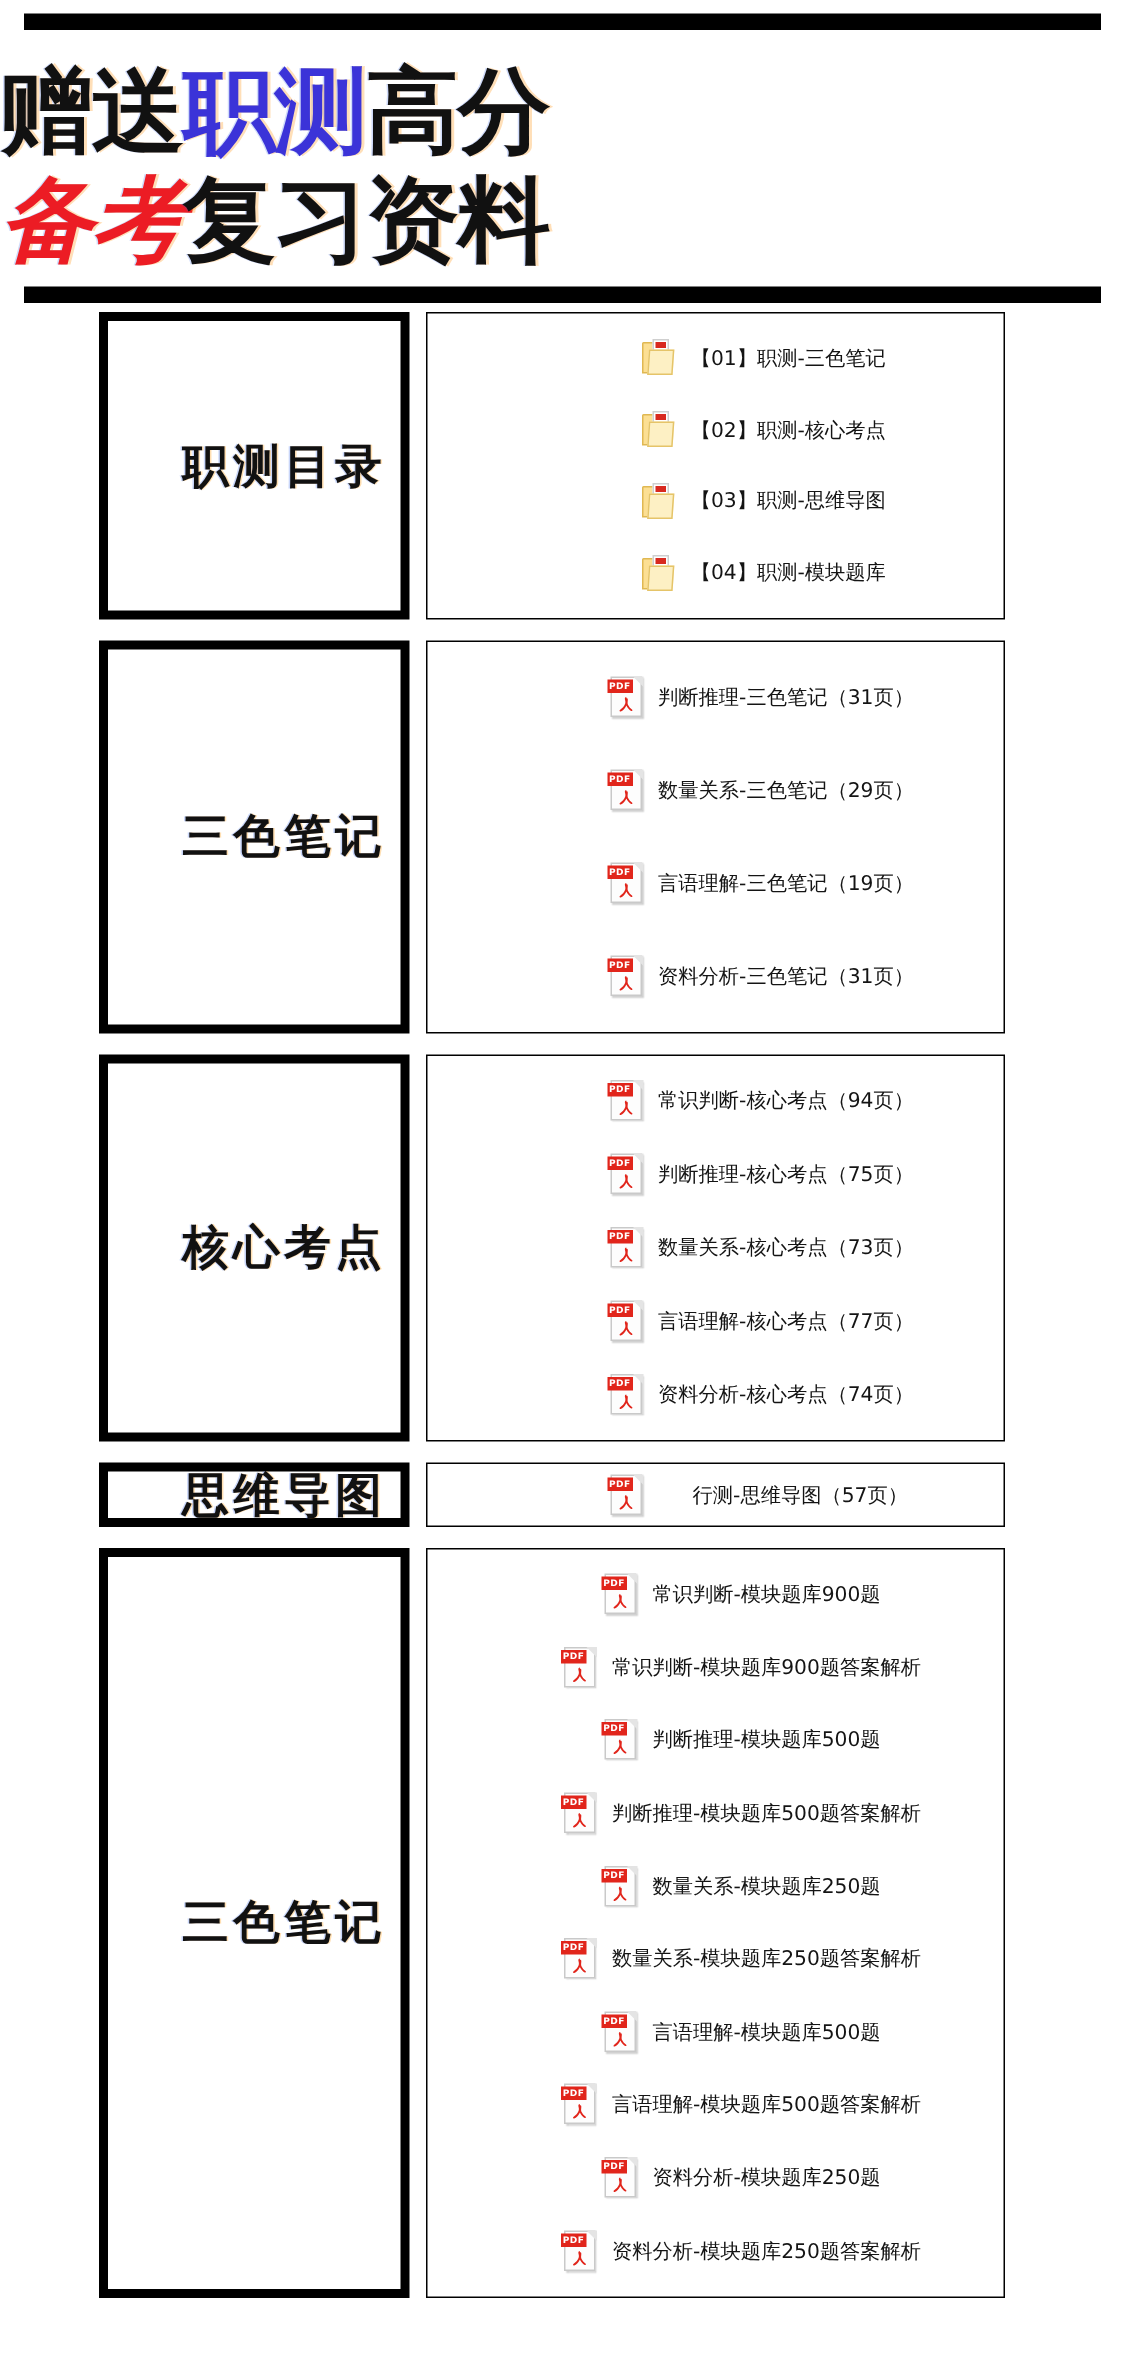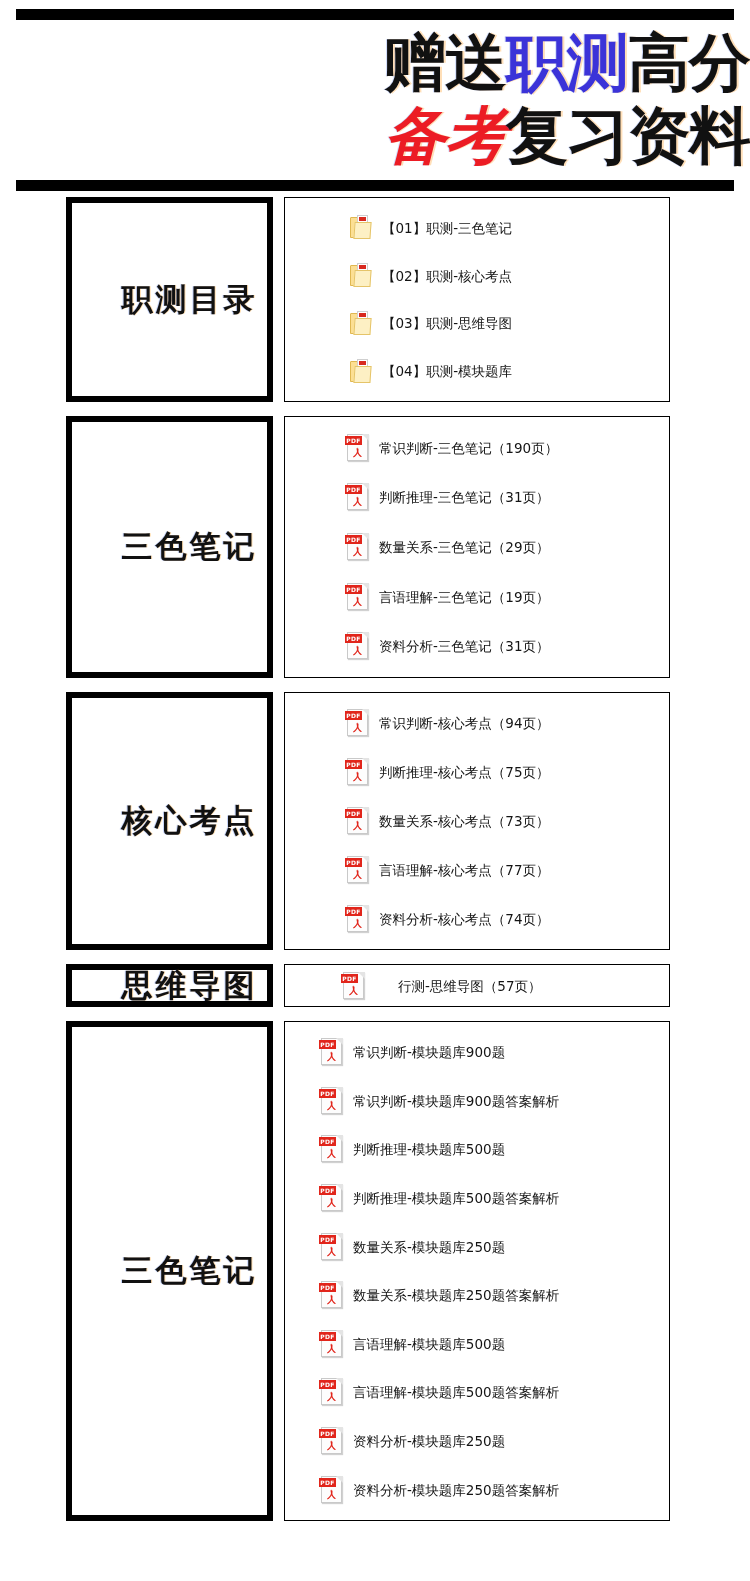--- a/index.html
+++ b/index.html
@@ -18,22 +18,22 @@
     position:relative;
     padding:0;
   }
   .rule{
     height:11px;
     background:#000000;
     margin:9px 16px 0 16px;
   }
   .rule.bottom{margin-top:6px;}
   .title-wrap{
-    text-align:right;
-    padding:6px 0 2px 0;
+    text-align:left;
+    padding:17px 0 2px 0;
   }
   .title-line{
     font-family:"DejaVu Sans","Liberation Sans",sans-serif;
     font-weight:bold;
     font-size:62px;
     line-height:73px;
     letter-spacing:-1px;
     white-space:nowrap;
     color:#111111;
     text-shadow: 2px 0 0 rgba(255,140,0,.28), -1px 0 0 rgba(40,90,230,.22);
@@ -81,20 +81,21 @@
     box-sizing:border-box;
     display:flex;
     flex-direction:column;
     justify-content:space-around;
     padding:6px 0;
   }
   .file-row{
     display:flex;
     align-items:center;
     gap:9px;
+    justify-content:center;
   }
   .file-label{
     font-family:"DejaVu Sans","Liberation Sans",sans-serif;
     font-size:13.5px;
     line-height:18px;
     color:#141414;
     white-space:nowrap;
     letter-spacing:0px;
   }
 
@@ -272,33 +273,20 @@
           <span class="icon icon-pdf">
             <span class="pdf-page"></span>
             <span class="pdf-fold"></span>
             <span class="pdf-band">PDF</span>
             <span class="pdf-a">
               <svg width="13" height="13" viewBox="0 0 16 16">
                 <path d="M8 2c-.9 0-1.3.8-1.1 1.9.2 1.1.7 2.3.2 3.7C6.4 9.6 4.6 11.4 3 12.6c-.9.7-.5 1.7.5 1.3 1.7-.7 3.3-2.4 4.3-4.3.2-.4.4-.4.6 0 .9 1.7 2.3 3.2 3.7 3.9.9.4 1.4-.5.6-1.1-1.3-1-2.6-2.5-3.3-4-.4-.9-.3-1.8-.2-2.8.1-1 .2-1.9-.2-2.4-.2-.2-.5-.2-.8-.2z" fill="#e1251b"></path>
               </svg>
             </span>
           </span>
-          <span class="file-label">常识判断-三色笔记（190页）</span>
-        </div>
-        <div class="file-row">
-          <span class="icon icon-pdf">
-            <span class="pdf-page"></span>
-            <span class="pdf-fold"></span>
-            <span class="pdf-band">PDF</span>
-            <span class="pdf-a">
-              <svg width="13" height="13" viewBox="0 0 16 16">
-                <path d="M8 2c-.9 0-1.3.8-1.1 1.9.2 1.1.7 2.3.2 3.7C6.4 9.6 4.6 11.4 3 12.6c-.9.7-.5 1.7.5 1.3 1.7-.7 3.3-2.4 4.3-4.3.2-.4.4-.4.6 0 .9 1.7 2.3 3.2 3.7 3.9.9.4 1.4-.5.6-1.1-1.3-1-2.6-2.5-3.3-4-.4-.9-.3-1.8-.2-2.8.1-1 .2-1.9-.2-2.4-.2-.2-.5-.2-.8-.2z" fill="#e1251b"></path>
-              </svg>
-            </span>
-          </span>
           <span class="file-label">判断推理-三色笔记（31页）</span>
         </div>
         <div class="file-row">
           <span class="icon icon-pdf">
             <span class="pdf-page"></span>
             <span class="pdf-fold"></span>
             <span class="pdf-band">PDF</span>
             <span class="pdf-a">
               <svg width="13" height="13" viewBox="0 0 16 16">
                 <path d="M8 2c-.9 0-1.3.8-1.1 1.9.2 1.1.7 2.3.2 3.7C6.4 9.6 4.6 11.4 3 12.6c-.9.7-.5 1.7.5 1.3 1.7-.7 3.3-2.4 4.3-4.3.2-.4.4-.4.6 0 .9 1.7 2.3 3.2 3.7 3.9.9.4 1.4-.5.6-1.1-1.3-1-2.6-2.5-3.3-4-.4-.9-.3-1.8-.2-2.8.1-1 .2-1.9-.2-2.4-.2-.2-.5-.2-.8-.2z" fill="#e1251b"></path>

